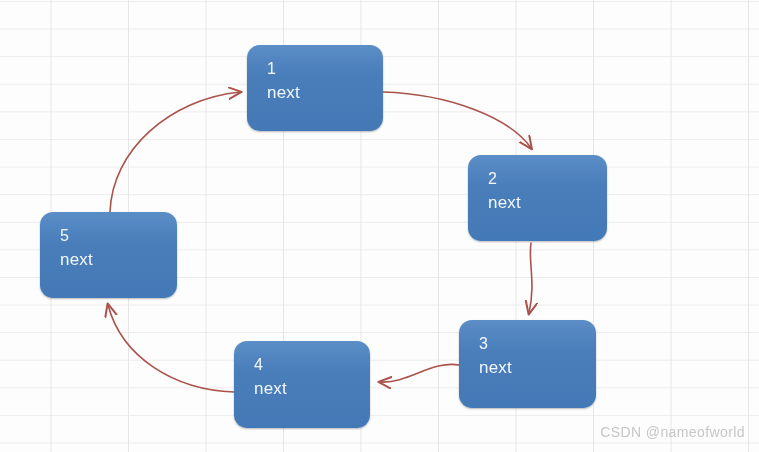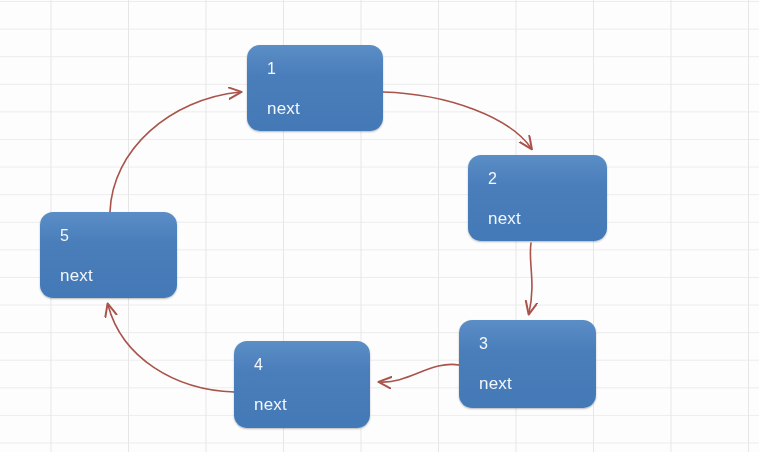--- a/index.html
+++ b/index.html
@@ -42,21 +42,21 @@
     padding: 14px 0 0 20px;
   }
   .node-label {
     display: block;
     font-size: 16px;
     line-height: 20px;
     color: #f2f7fc;
     letter-spacing: 0.2px;
   }
   .node-label.second {
-    margin-top: 20px;
+    margin-top: 4px;
     font-size: 17px;
   }
   #watermark {
     position: absolute;
     right: 14px;
     bottom: 12px;
     font-size: 14px;
     color: #c6c6c6;
     letter-spacing: 0.4px;
     white-space: nowrap;
@@ -103,14 +103,15 @@
   <div class="node" style="left:234px; top:341px; width:136px; height:87px;">
     <span class="node-label">4</span>
     <span class="node-label second">next</span>
   </div>
 
   <div class="node" style="left:40px; top:212px; width:137px; height:86px;">
     <span class="node-label">5</span>
     <span class="node-label second">next</span>
   </div>
 
+  <div id="watermark">CSDN @nameofworld</div>
 
 </div>
 
 </body></html>

